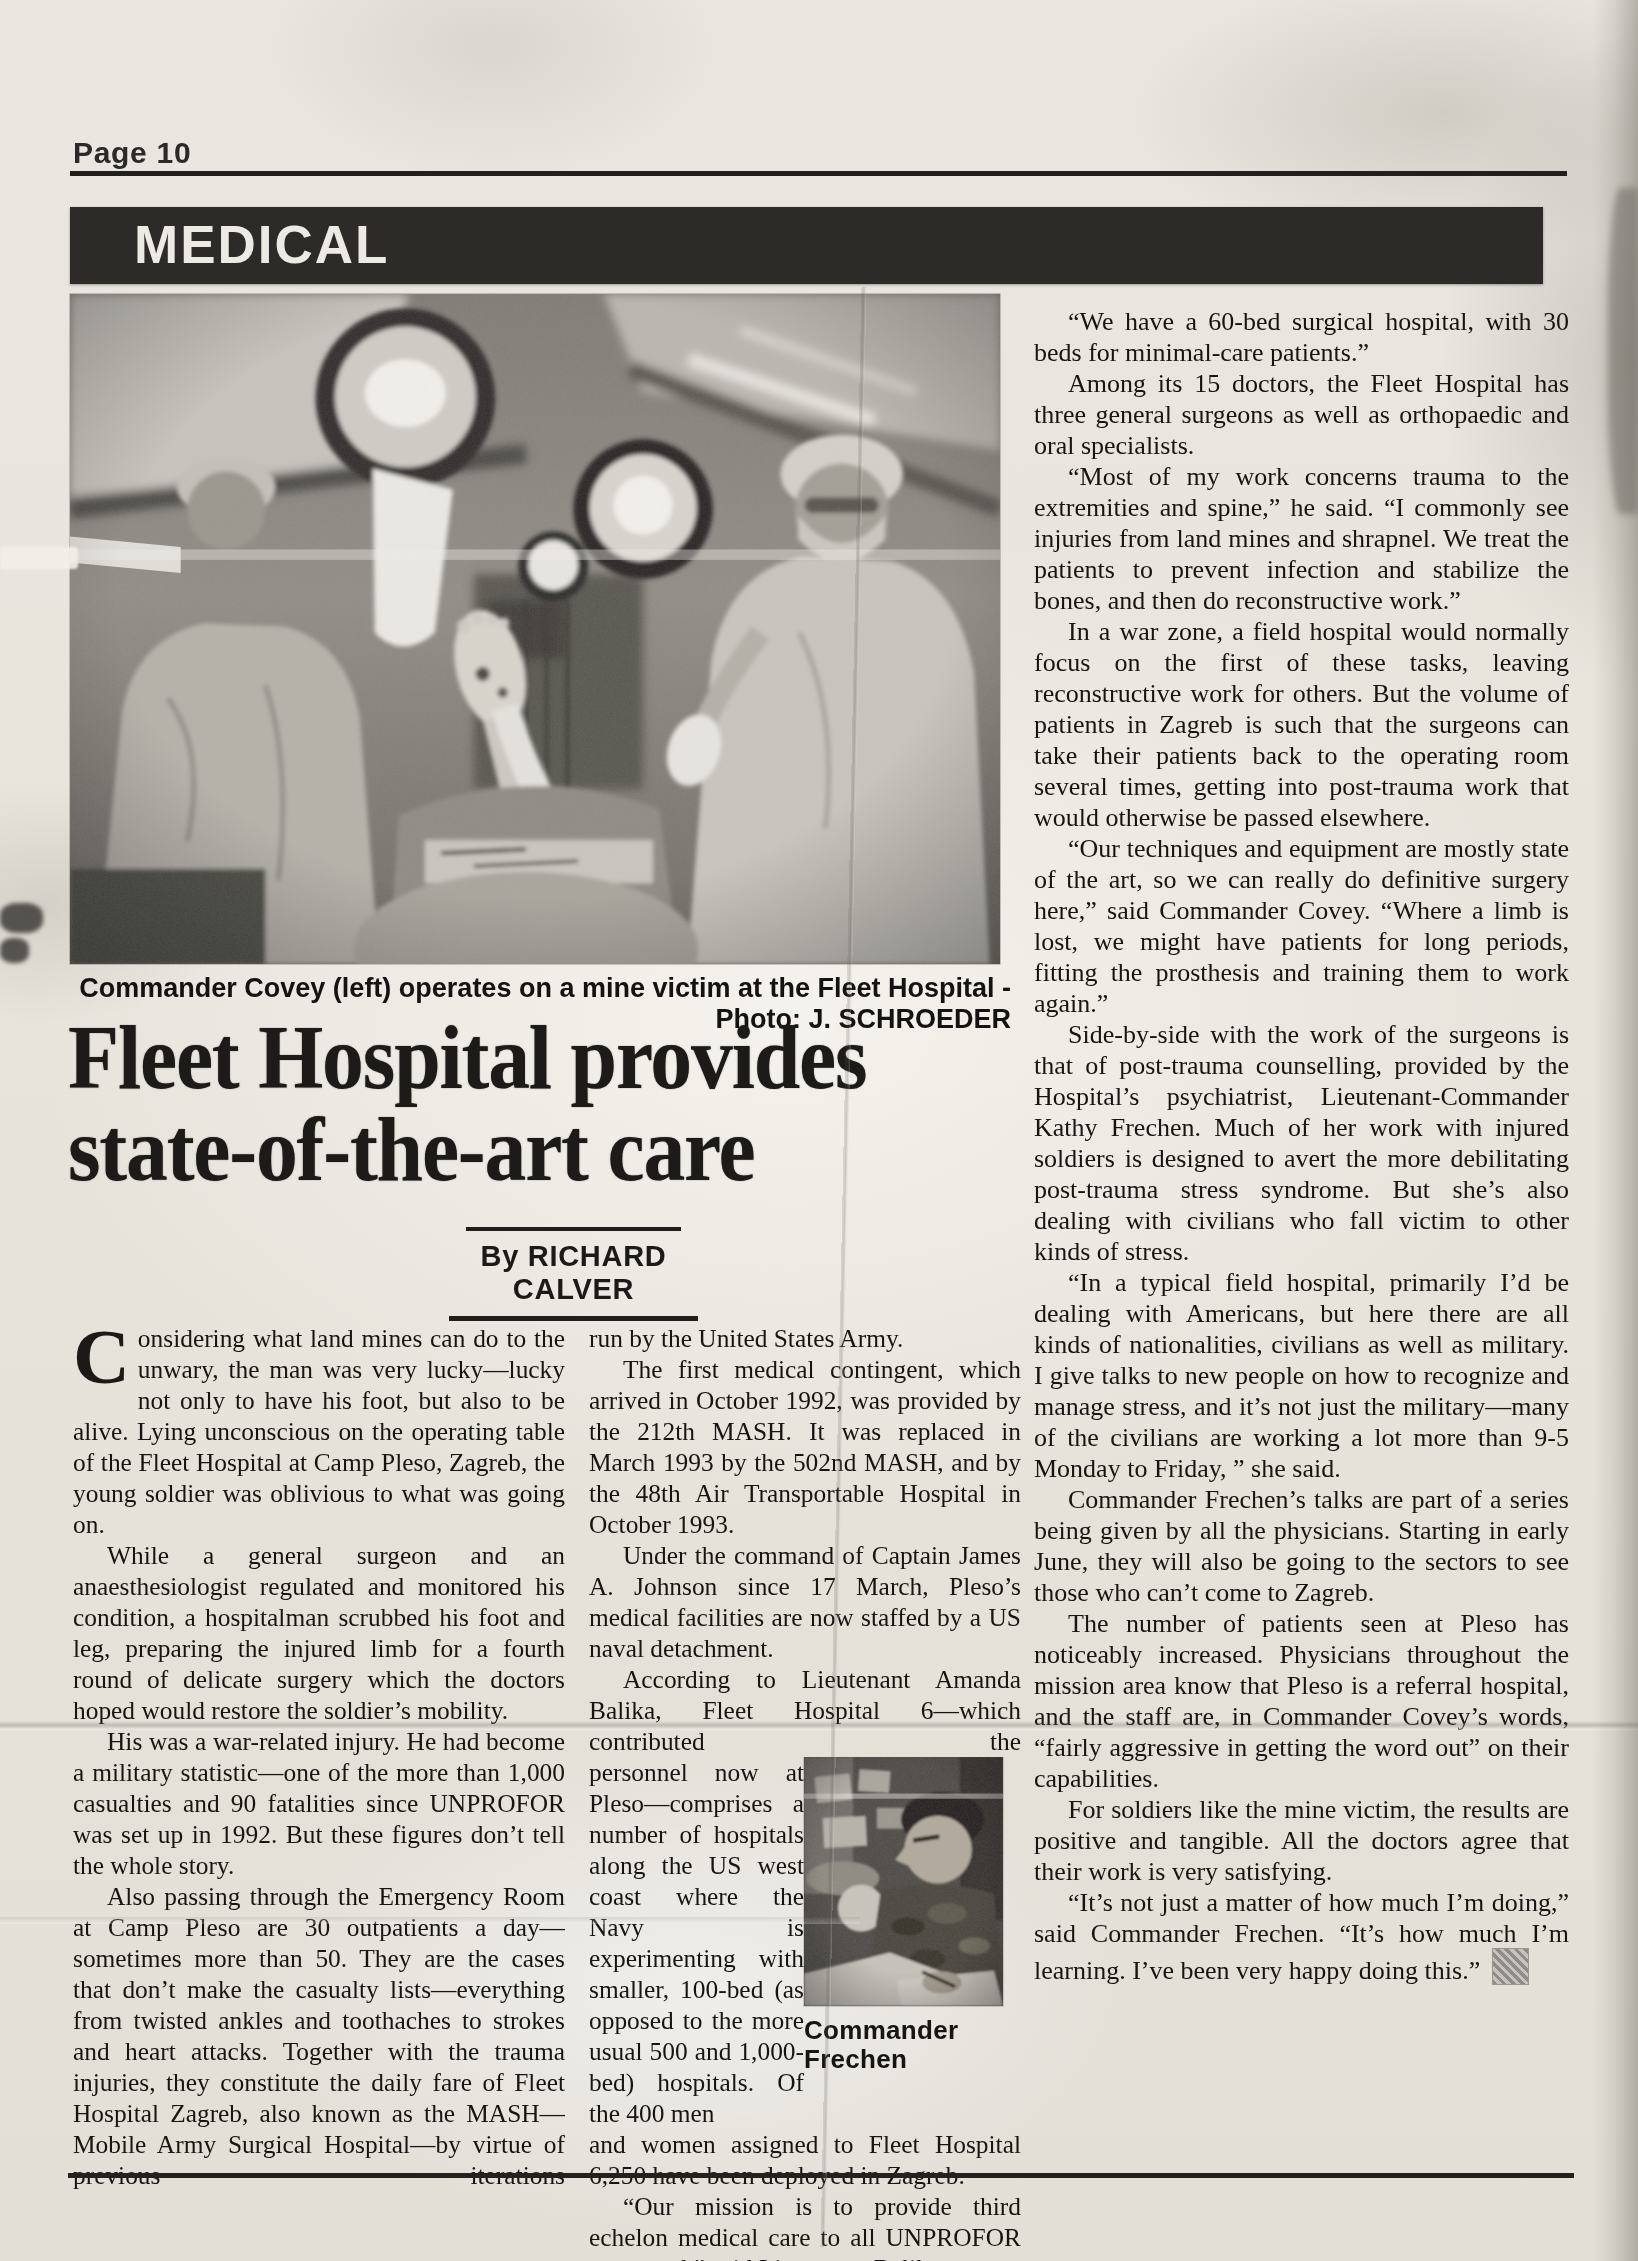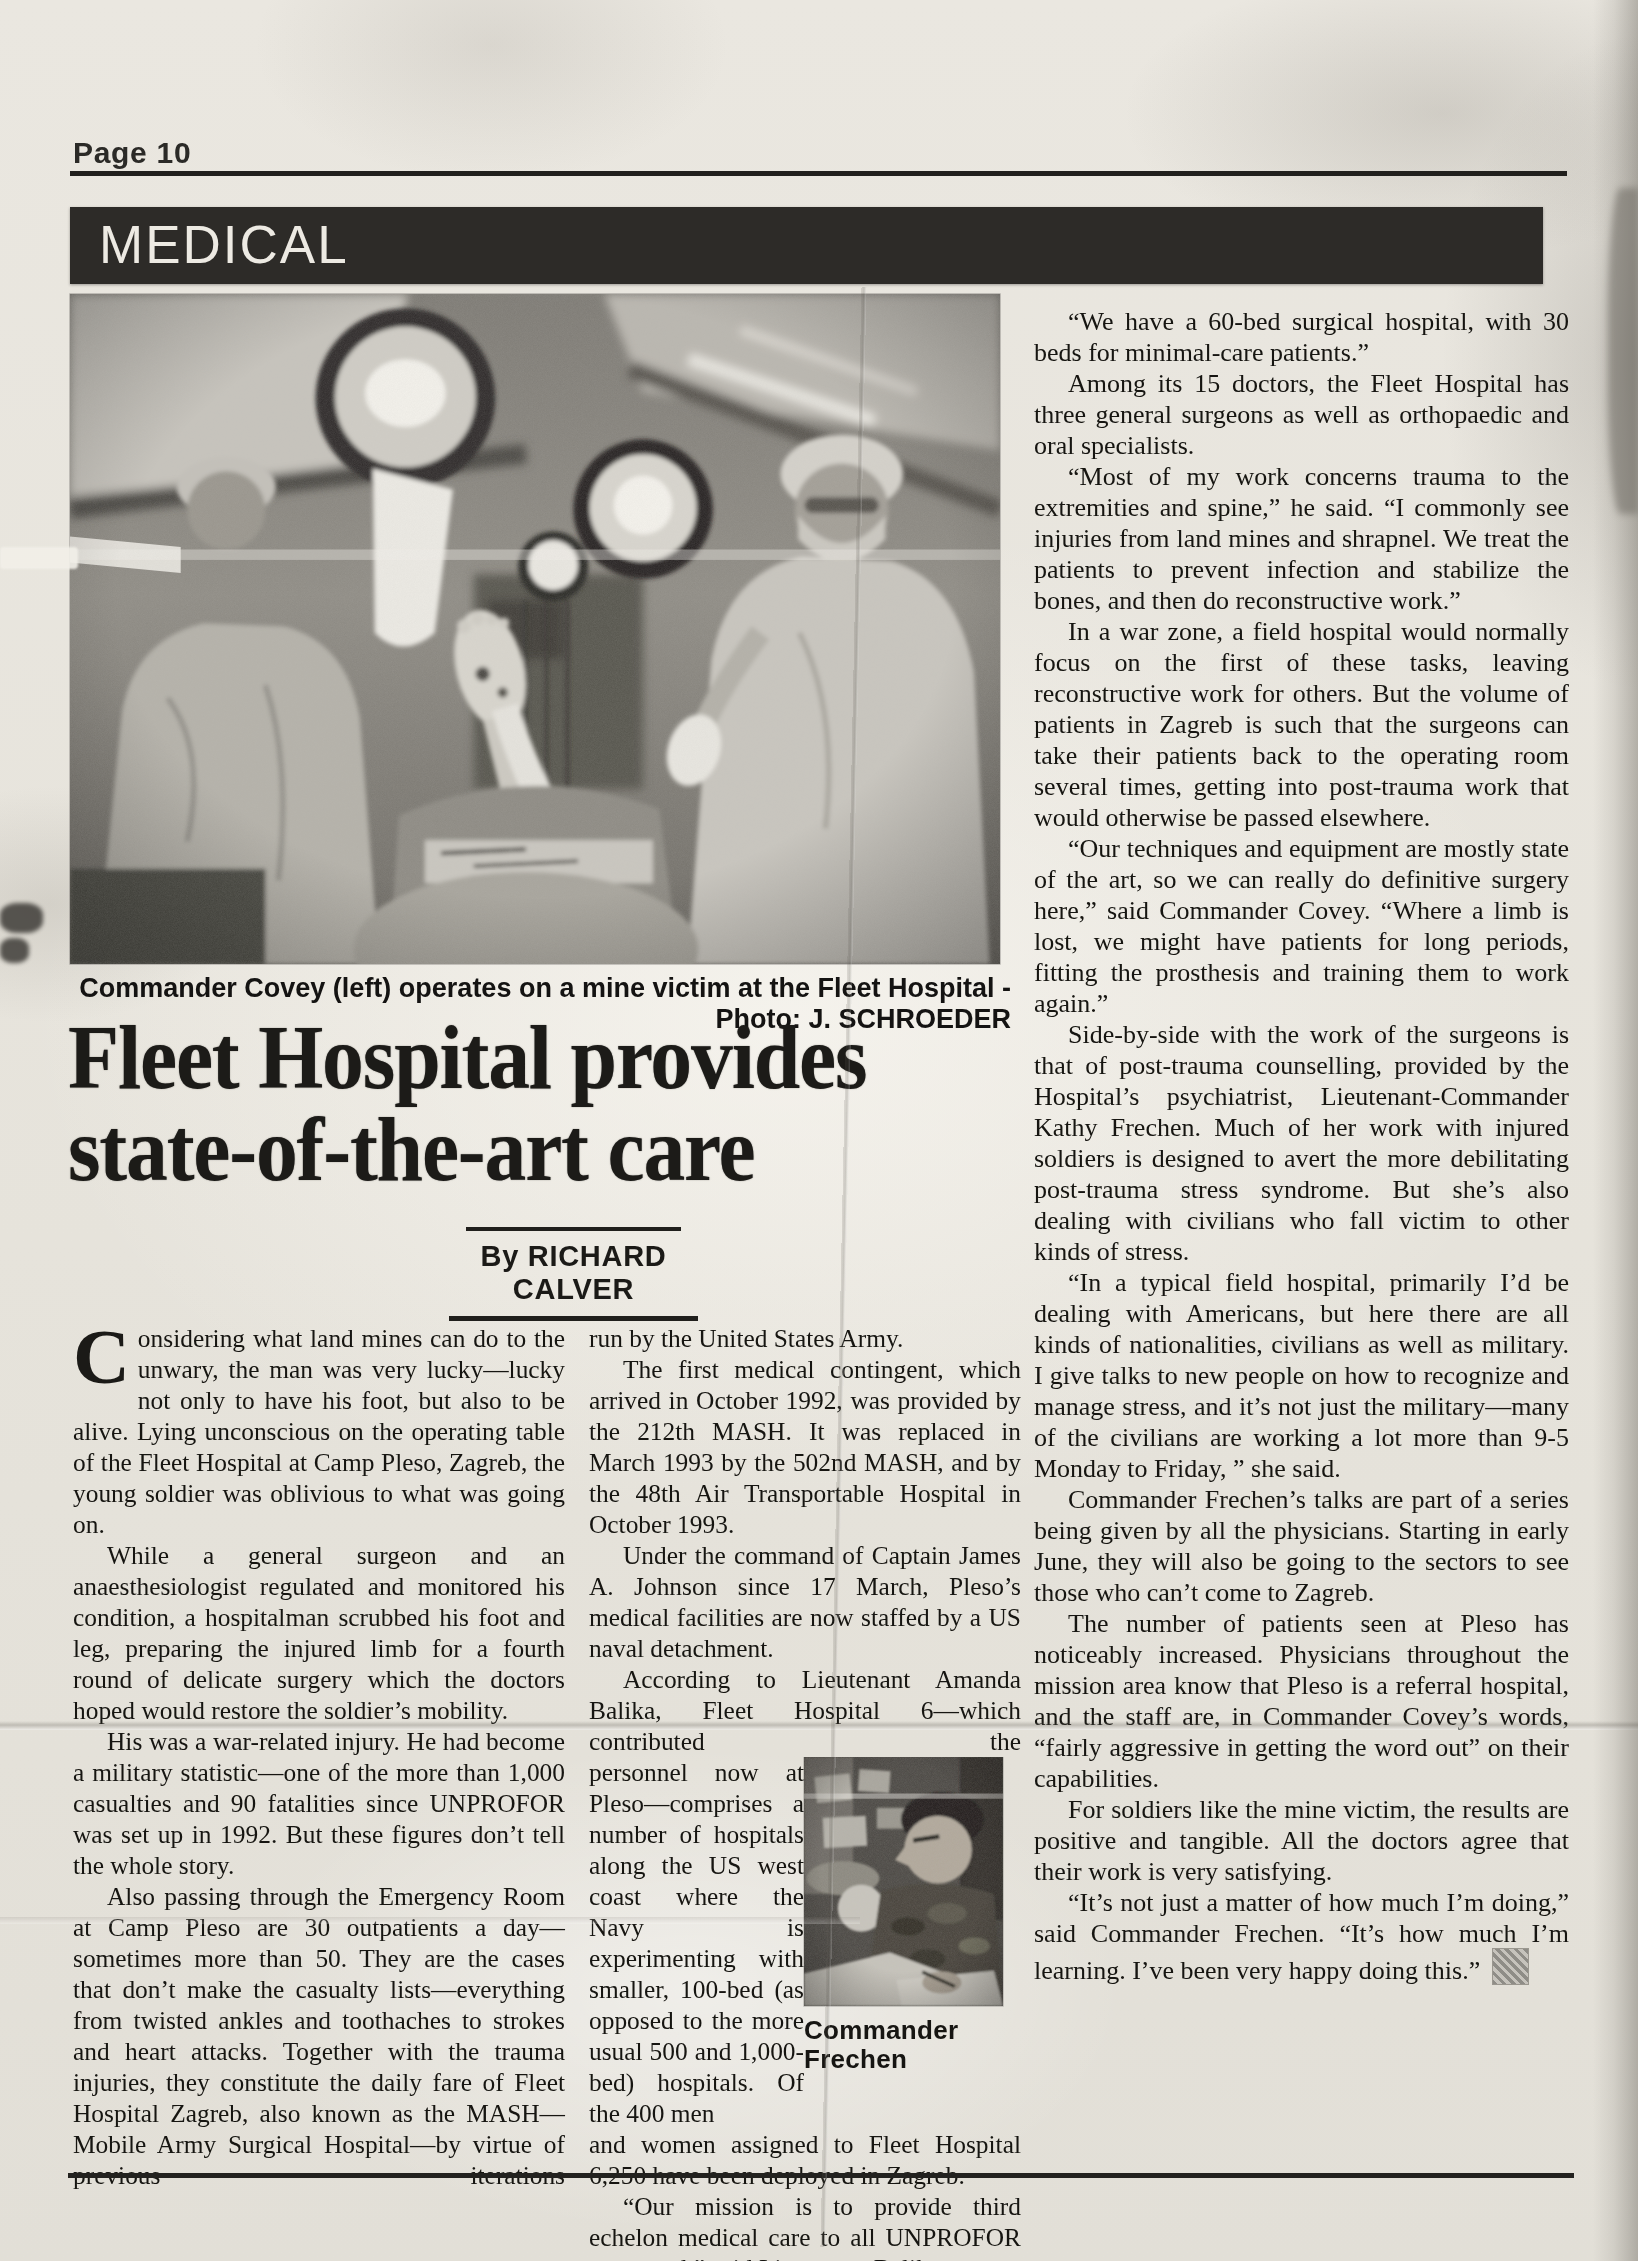--- a/index.html
+++ b/index.html
@@ -33,22 +33,22 @@
   .page-number{
     position:absolute;left:73px;top:136px;
     font-family:"Liberation Sans", sans-serif;font-weight:700;font-size:30px;color:#2b2a27;letter-spacing:0.7px;
   }
   .top-rule{position:absolute;left:70px;top:171px;width:1497px;height:4.6px;background:#21201d;}
   .section-banner{
     position:absolute;left:70px;top:207px;width:1473px;height:77px;background:#2d2b28;
     box-shadow:0 1.3px 2.6px rgba(40,38,34,.4);
   }
   .section-banner .label{
-    display:block;padding-left:29px;line-height:76px;
-    font-family:"Liberation Sans", sans-serif;font-weight:400;font-size:53px;
+    display:block;padding-left:64px;line-height:76px;
+    font-family:"Liberation Sans", sans-serif;font-weight:700;font-size:53px;
     color:#edeae3;letter-spacing:2px;
   }
   
   .main-photo{position:absolute;left:70px;top:294px;width:930px;height:670px;background:#777playing470;box-shadow:0 0 0 0.7px rgba(60,58,54,.35);}
   .main-photo svg{display:block;width:930px;height:670px;}
   .photo-caption{
     position:absolute;left:73px;top:973px;width:938px;
     font-family:"Liberation Sans", sans-serif;font-weight:700;font-size:27px;color:#141312;text-align:right;
   }
   

